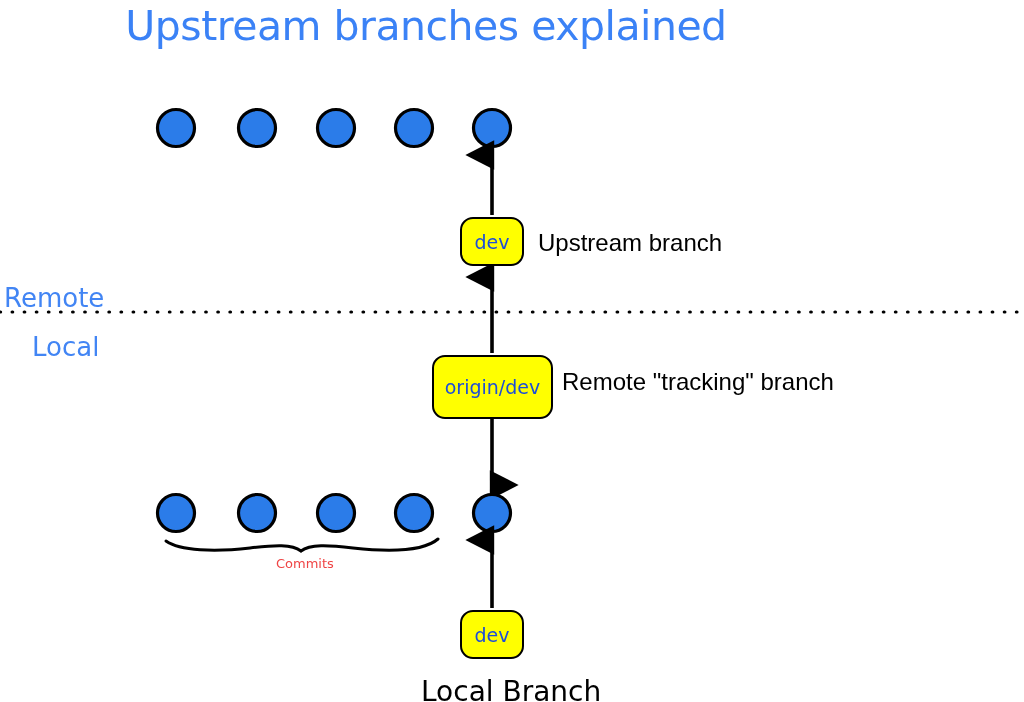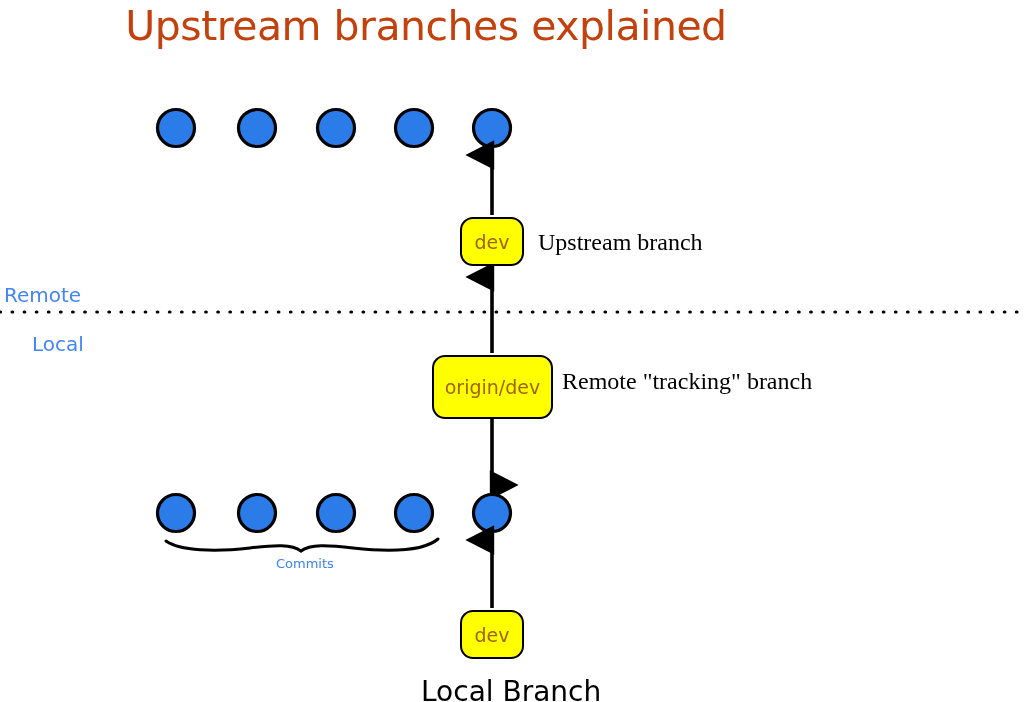--- a/index.html
+++ b/index.html
@@ -28,87 +28,87 @@
   .title {
     position: absolute;
     left: 0;
     top: 2px;
     width: 852px;
     text-align: center;
     font-family: "DejaVu Sans", sans-serif;
     font-size: 41px;
     font-weight: 400;
     letter-spacing: -0.5px;
-    color: #c2410c;
+    color: #3b82f6;
     white-space: nowrap;
   }
 
   .zone-label {
     position: absolute;
     font-family: "DejaVu Sans", sans-serif;
-    font-size: 20px;
+    font-size: 26px;
     color: #4285F4;
     white-space: nowrap;
   }
   .zone-label.remote { left: 4px; top: 283px; }
   .zone-label.local  { left: 4px; top: 332px; margin-left: 28px; }
 
   .node-box {
     position: absolute;
     background: #FFFF00;
     border: 2.5px solid #000000;
     border-radius: 13px;
     display: flex;
     align-items: center;
     justify-content: center;
     box-sizing: border-box;
     font-family: "DejaVu Sans", sans-serif;
-    color: #a16207;
+    color: #1d4ed8;
     white-space: nowrap;
   }
   .node-box.upstream-dev {
     left: 460px; top: 217px;
     width: 64px; height: 49px;
     font-size: 19px;
   }
   .node-box.tracking {
     left: 432px; top: 355px;
     width: 121px; height: 64px;
     font-size: 19px;
   }
   .node-box.local-dev {
     left: 460px; top: 610px;
     width: 64px; height: 49px;
     font-size: 19px;
   }
 
   .side-label {
     position: absolute;
-    font-family: Liberation Serif, serif;
+    font-family: Liberation Sans, sans-serif;
     font-size: 24px;
     color: #000000;
     white-space: nowrap;
   }
   .side-label.upstream-label { left: 538px; top: 229px; }
   .side-label.tracking-label { left: 562px; top: 368px; }
 
   .caption {
     position: absolute;
     font-family: "DejaVu Sans", sans-serif;
     color: #000000;
     white-space: nowrap;
   }
   .caption.local-branch {
     left: 421px; top: 675px;
     font-size: 28px;
   }
   .caption.commits {
     left: 276px; top: 556px;
     font-size: 13px;
-    color: #3b82f6;
+    color: #ef4444;
   }
 </style>
 </head>
 <body>
 
 <div id="canvas">
 
   <div class="title">Upstream branches explained</div>
 
   <svg id="svg-layer" viewBox="0 0 1024 702" xmlns="http://www.w3.org/2000/svg">

